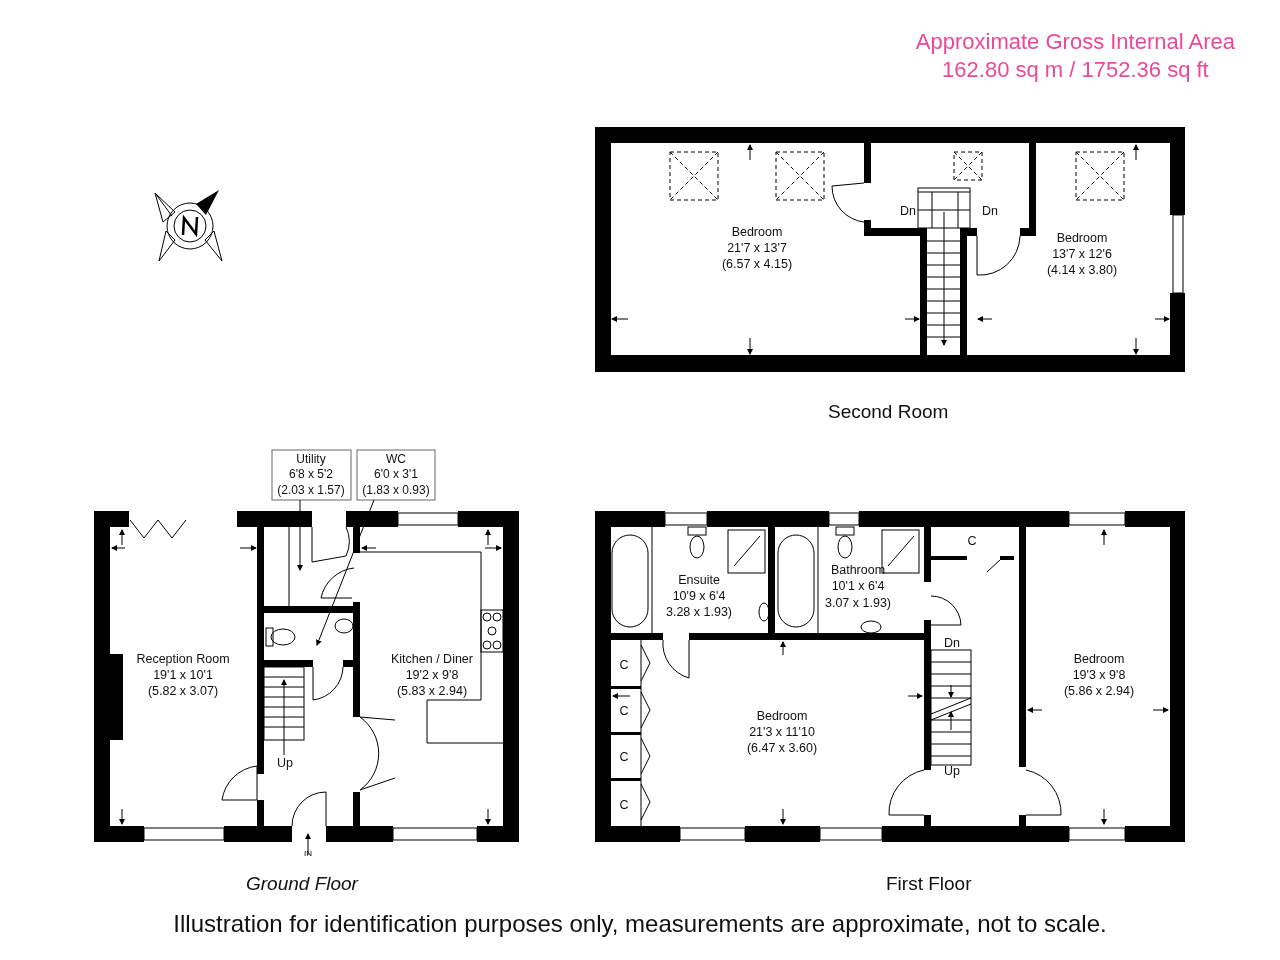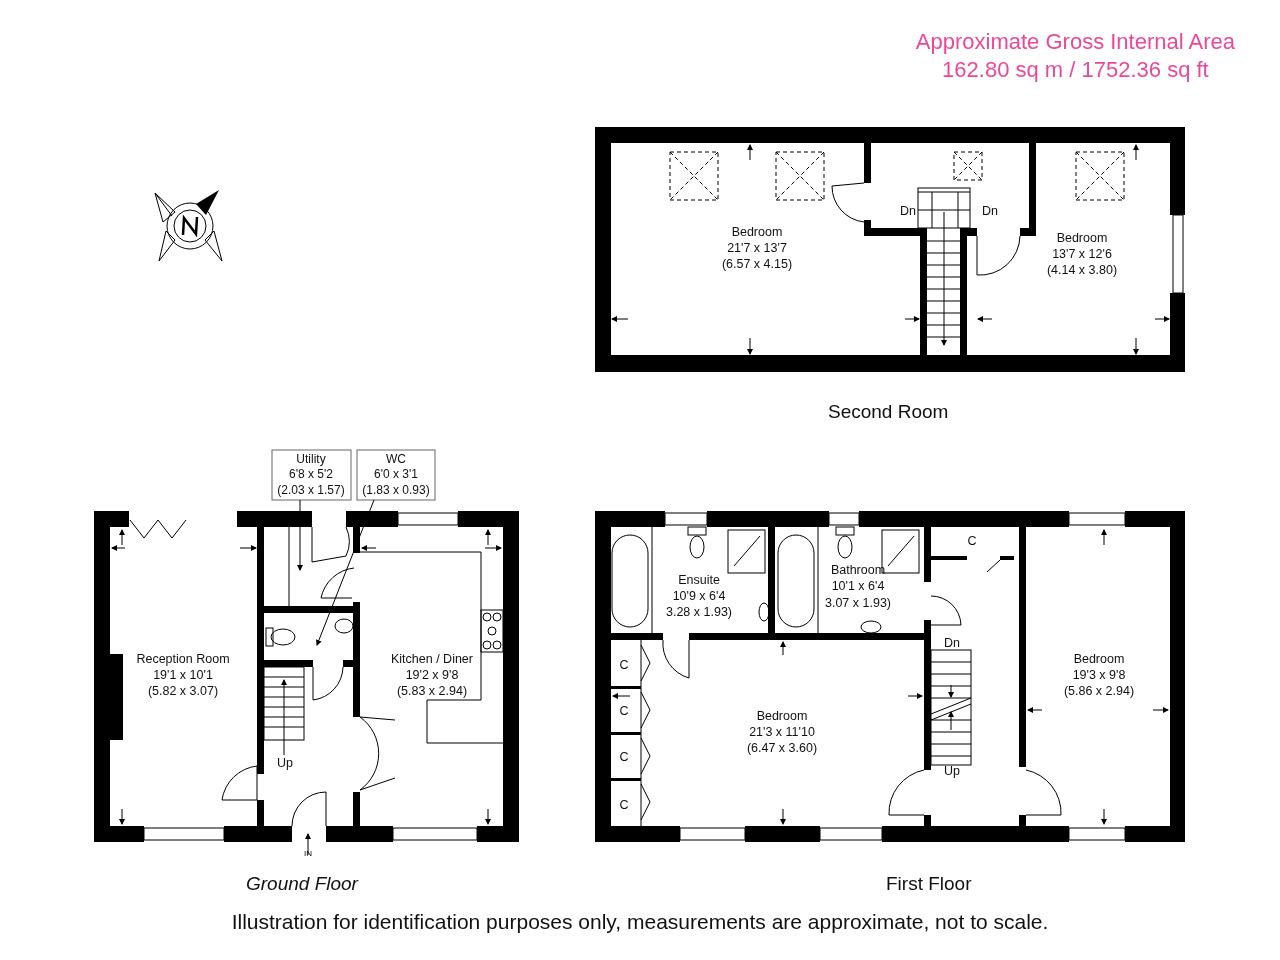--- a/index.html
+++ b/index.html
@@ -1,19 +1,19 @@
 <!DOCTYPE html>
 <html><head>
 <meta charset="utf-8">
 <style>
   html, body { margin:0; padding:0; background:#ffffff; }
   body { width:1280px; height:960px; position:relative; overflow:hidden; font-family:"Liberation Sans", sans-serif; color:#111; }
   .area { position:absolute; right:45px; top:28px; text-align:center; font-size:22px; line-height:28px; color:#ec4899; }
   .floor-label { position:absolute; font-size:19px; color:#111; }
-  .disclaimer { position:absolute; left:0; width:1280px; top:910px; text-align:center; font-size:21px; color:#111; }
+  .disclaimer { position:absolute; left:0; width:1280px; top:910px; text-align:center; font-size:24px; color:#111; }
   svg { position:absolute; left:0; top:0; }
   .rl { font-family:"Liberation Sans", sans-serif; font-size:12.5px; fill:#111; text-anchor:middle; }
   .sm { font-family:"Liberation Sans", sans-serif; font-size:12px; fill:#111; text-anchor:middle; }
   .wall { fill:#000; }
   .thin { stroke:#000; stroke-width:1; fill:none; }
   .win { fill:#fff; stroke:#000; stroke-width:1; }
   .dash { stroke:#000; stroke-width:1; fill:none; stroke-dasharray:4 3; }
 </style>
 </head>
 <body>

